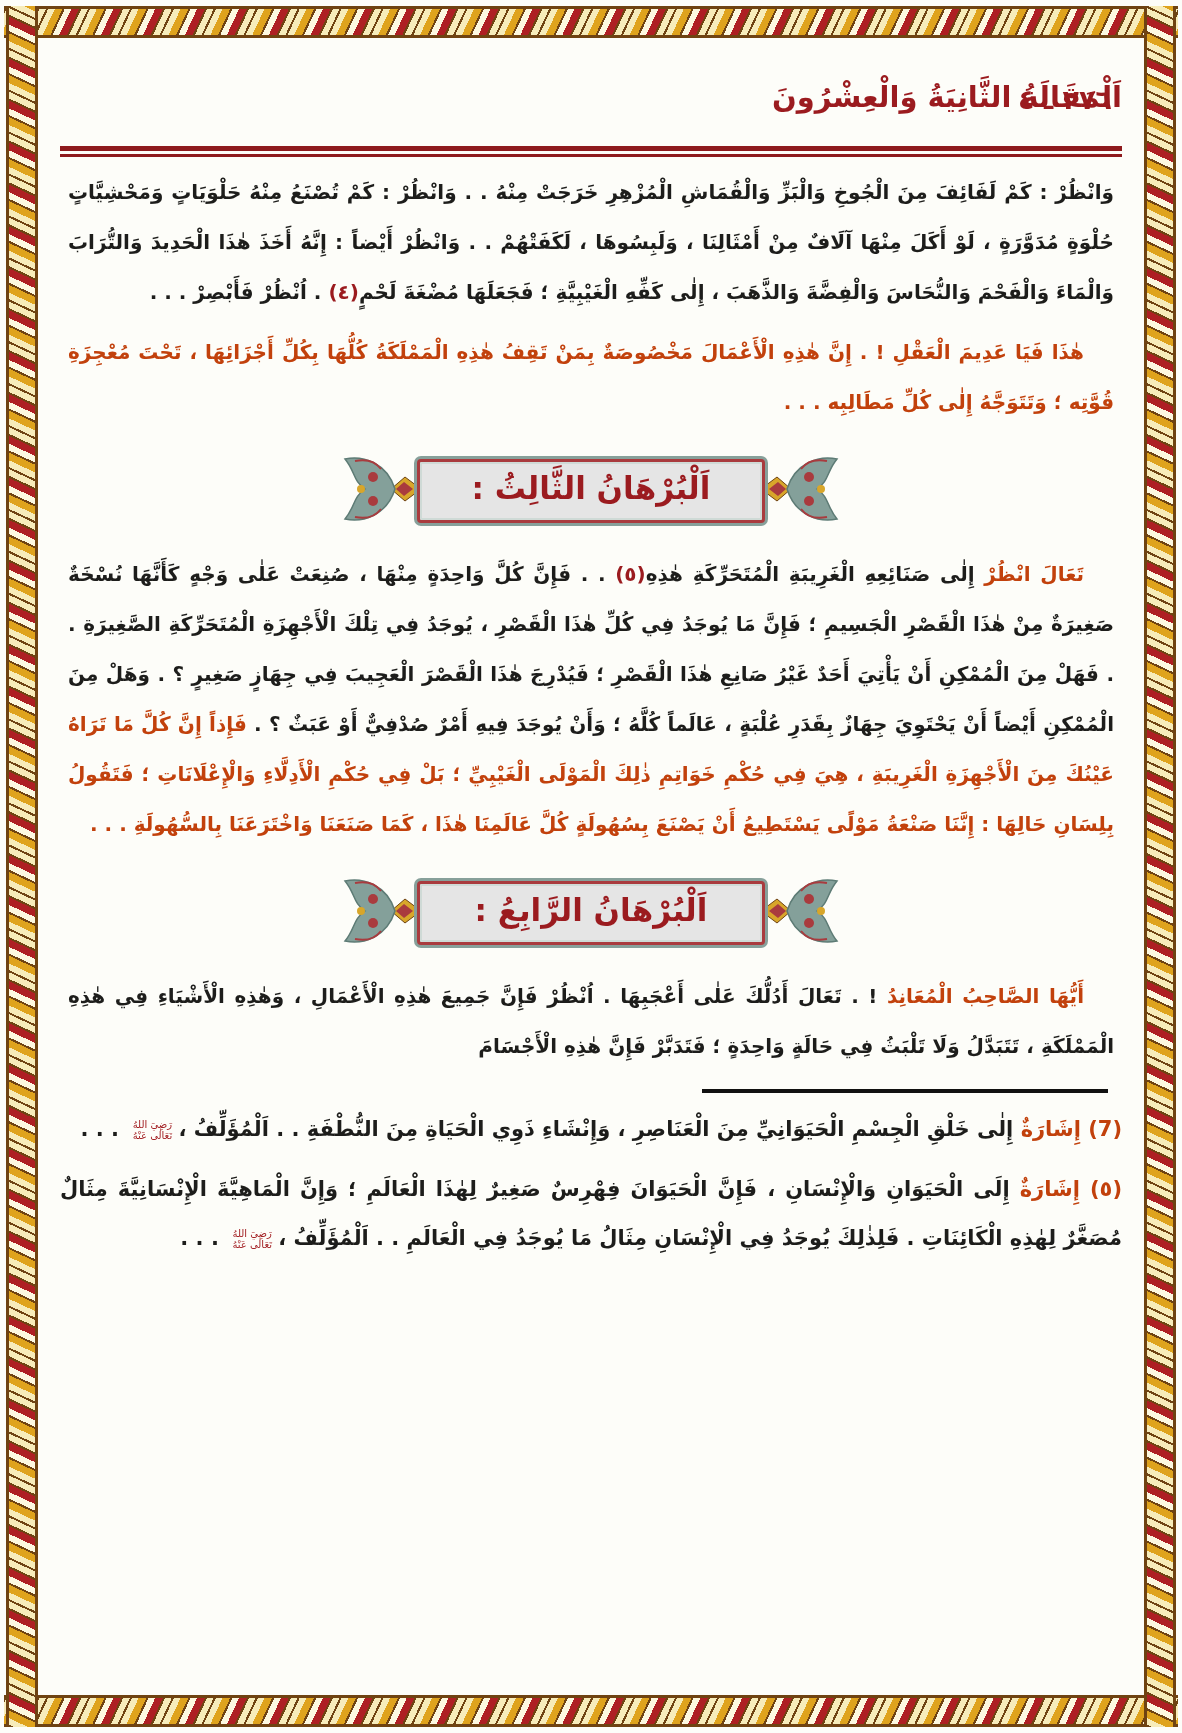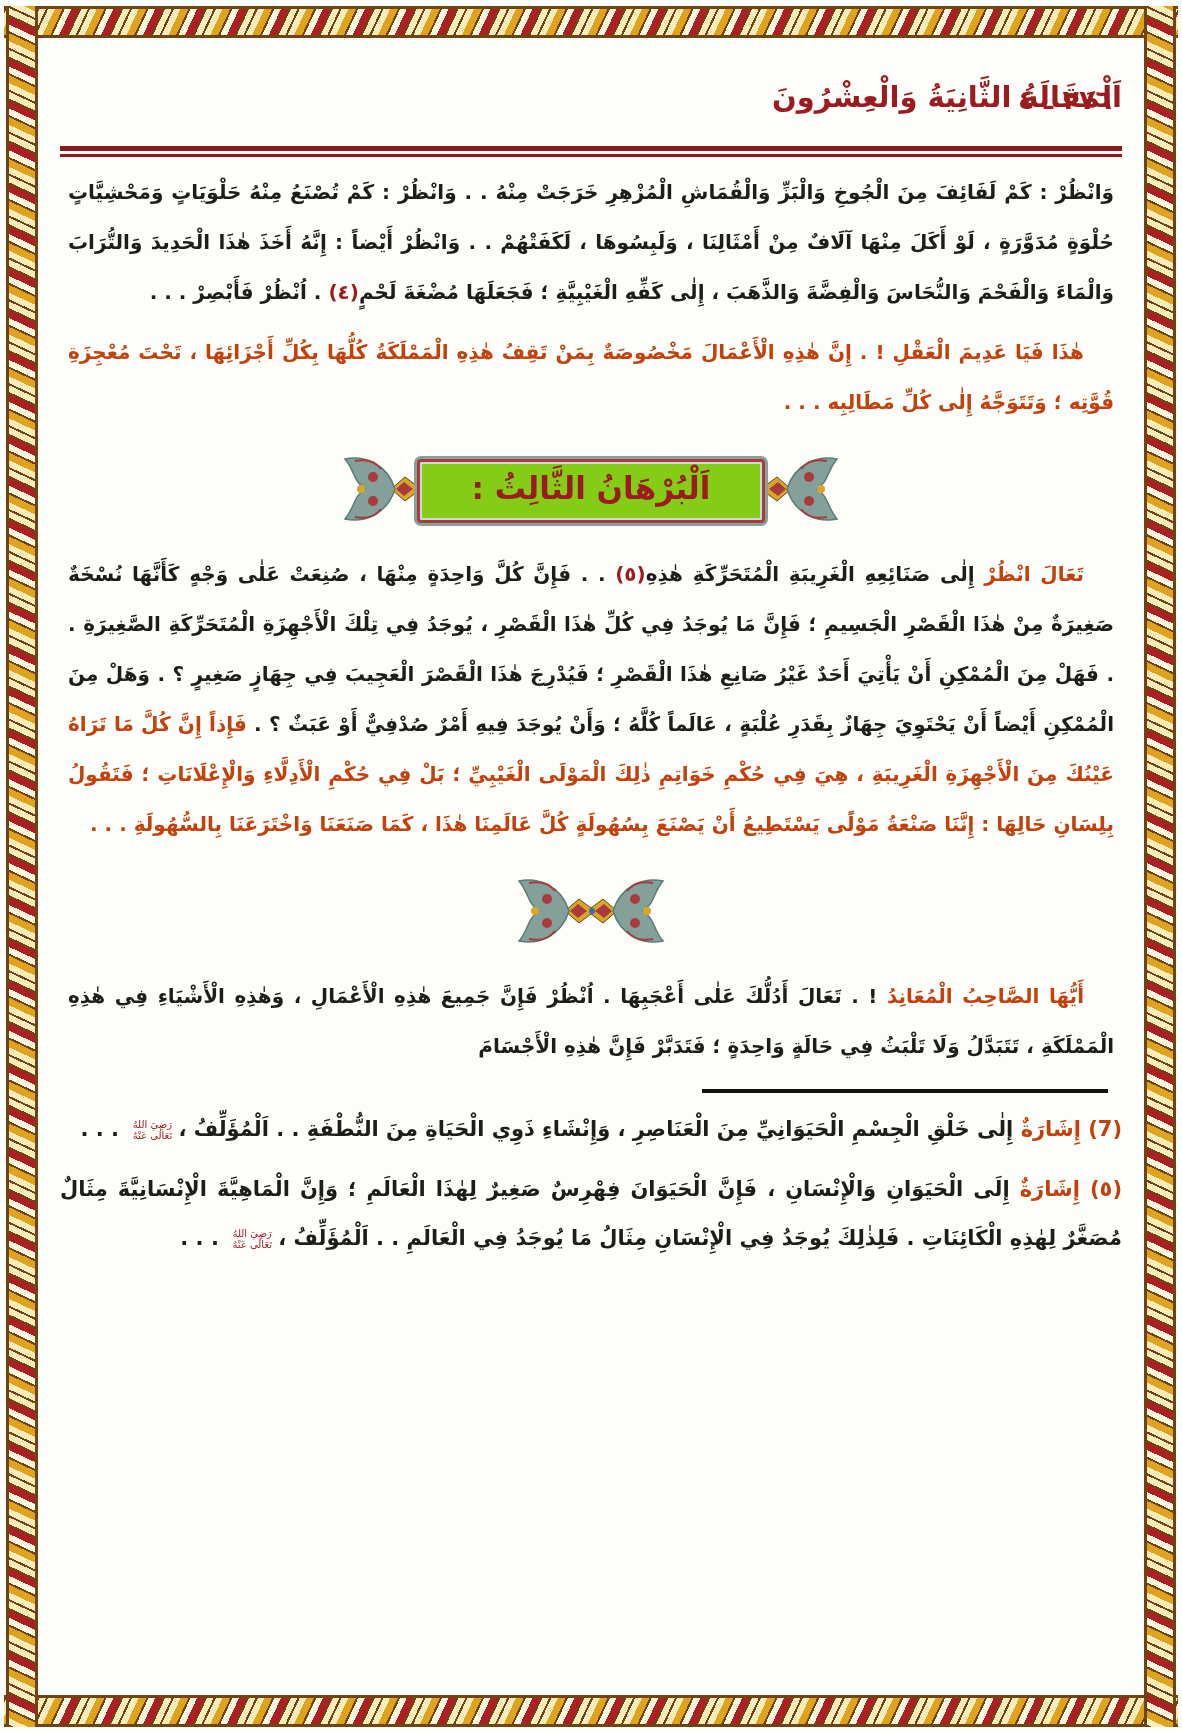--- a/index.html
+++ b/index.html
@@ -60,21 +60,21 @@
   .ref{color:#9b1b1f;}
 
   
   .proof-box{
     margin:16px auto 6px;
     display:flex;align-items:center;justify-content:center;
     height:96px;
   }
   .box-core{
     position:relative;z-index:1;
-    background:#84cc16;
+    background:#e5e5e5;
     border:3px solid #a93b3e;
     box-shadow:0 0 0 3px #87a09a,inset 0 0 0 2px #cfdad6;
     border-radius:4px;
     padding:8px 46px 14px;
     min-width:250px;text-align:center;
   }
   .box-title{font-size:31px;font-weight:bold;color:#9b1b1f;white-space:nowrap;}
   .finial{flex:0 0 auto;margin:0 -8px;}
   .finial.left svg{transform:scaleX(-1);}
 
@@ -159,20 +159,23 @@
           <path d="M12 42 L21 35 L29 42 L21 49 Z" fill="#a93b3e"></path>
           <circle cx="7" cy="42" r="3" fill="#3b6ea5"></circle>
           <path d="M30 42 C38 16 62 8 80 12 C70 24 72 34 60 42 C72 50 70 60 80 72 C62 76 38 68 30 42 Z" fill="#84a09a" stroke="#5d7b75" stroke-width="1.5"></path>
           <circle cx="52" cy="30" r="5" fill="#a93b3e"></circle>
           <circle cx="52" cy="54" r="5" fill="#a93b3e"></circle>
           <circle cx="64" cy="42" r="4" fill="#d8a62a"></circle>
           <path d="M44 22 C50 14 60 12 70 14" fill="none" stroke="#a93b3e" stroke-width="2"></path>
           <path d="M44 62 C50 70 60 72 70 70" fill="none" stroke="#a93b3e" stroke-width="2"></path>
         </svg>
       </span>
+      <div class="box-core">
+        <span class="box-title">اَلْبُرْهَانُ الرَّابِعُ :</span>
+      </div>
       <span class="finial left">
         <svg width="86" height="84" viewBox="0 0 86 84">
           <path d="M4 42 L20 30 L34 42 L20 54 Z" fill="#d8a62a" stroke="#6f4312" stroke-width="1"></path>
           <path d="M12 42 L21 35 L29 42 L21 49 Z" fill="#a93b3e"></path>
           <circle cx="7" cy="42" r="3" fill="#3b6ea5"></circle>
           <path d="M30 42 C38 16 62 8 80 12 C70 24 72 34 60 42 C72 50 70 60 80 72 C62 76 38 68 30 42 Z" fill="#84a09a" stroke="#5d7b75" stroke-width="1.5"></path>
           <circle cx="52" cy="30" r="5" fill="#a93b3e"></circle>
           <circle cx="52" cy="54" r="5" fill="#a93b3e"></circle>
           <circle cx="64" cy="42" r="4" fill="#d8a62a"></circle>
           <path d="M44 22 C50 14 60 12 70 14" fill="none" stroke="#a93b3e" stroke-width="2"></path>

